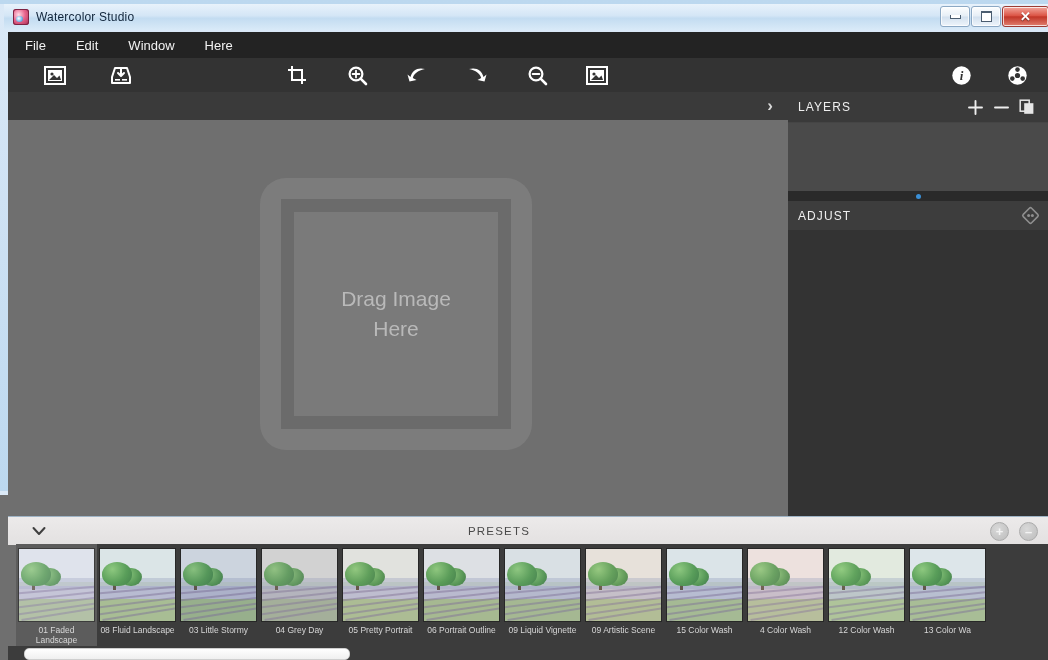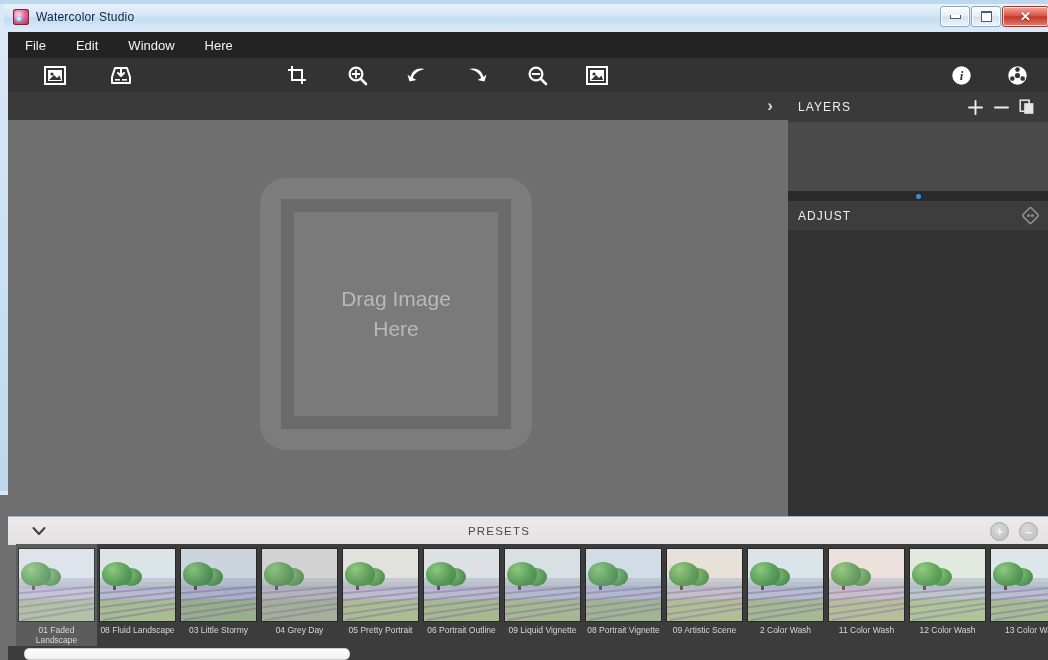--- a/index.html
+++ b/index.html
@@ -487,38 +487,20 @@
           <div class="row" style="top: 88%; left: 2%; width: 120%; transform: rotate(-9deg);"></div>
           <div class="trunk"></div>
           <div class="tree2"></div>
           <div class="tree"></div>
           <div style="position: absolute; inset: 0px; background: rgba(205, 215, 220, 0.2);"></div>
         </div>
         <div class="plabel">09 Liquid Vignette</div>
       </div>
       <div class="preset">
         <div class="thumb">
-          <div class="sky" style="background: rgb(217, 226, 234);"></div>
-          <div class="field1" style="background: rgb(173, 176, 200);"></div>
-          <div class="field2" style="background: rgb(151, 174, 125);"></div>
-          <div class="mid"></div>
-          <div class="row" style="top: 56%; left: -10%; width: 120%; transform: rotate(-5deg);"></div>
-          <div class="row" style="top: 64%; left: -7%; width: 120%; transform: rotate(-6deg);"></div>
-          <div class="row" style="top: 72%; left: -4%; width: 120%; transform: rotate(-7deg);"></div>
-          <div class="row" style="top: 80%; left: -1%; width: 120%; transform: rotate(-8deg);"></div>
-          <div class="row" style="top: 88%; left: 2%; width: 120%; transform: rotate(-9deg);"></div>
-          <div class="trunk"></div>
-          <div class="tree2"></div>
-          <div class="tree"></div>
-          <div style="position: absolute; inset: 0px; background: rgba(190, 205, 220, 0.25);"></div>
-        </div>
-        <div class="plabel">08 Portrait Vignette</div>
-      </div>
-      <div class="preset">
-        <div class="thumb">
           <div class="sky" style="background: rgb(230, 226, 221);"></div>
           <div class="field1" style="background: rgb(186, 182, 198);"></div>
           <div class="field2" style="background: rgb(162, 180, 134);"></div>
           <div class="mid"></div>
           <div class="row" style="top: 56%; left: -10%; width: 120%; transform: rotate(-5deg);"></div>
           <div class="row" style="top: 64%; left: -7%; width: 120%; transform: rotate(-6deg);"></div>
           <div class="row" style="top: 72%; left: -4%; width: 120%; transform: rotate(-7deg);"></div>
           <div class="row" style="top: 80%; left: -1%; width: 120%; transform: rotate(-8deg);"></div>
           <div class="row" style="top: 88%; left: 2%; width: 120%; transform: rotate(-9deg);"></div>
           <div class="trunk"></div>
@@ -537,39 +519,39 @@
           <div class="row" style="top: 56%; left: -10%; width: 120%; transform: rotate(-5deg);"></div>
           <div class="row" style="top: 64%; left: -7%; width: 120%; transform: rotate(-6deg);"></div>
           <div class="row" style="top: 72%; left: -4%; width: 120%; transform: rotate(-7deg);"></div>
           <div class="row" style="top: 80%; left: -1%; width: 120%; transform: rotate(-8deg);"></div>
           <div class="row" style="top: 88%; left: 2%; width: 120%; transform: rotate(-9deg);"></div>
           <div class="trunk"></div>
           <div class="tree2"></div>
           <div class="tree"></div>
           <div style="position: absolute; inset: 0px; background: rgba(205, 220, 225, 0.18);"></div>
         </div>
-        <div class="plabel">2 Color Wash</div>
+        <div class="plabel">15 Color Wash</div>
       </div>
       <div class="preset">
         <div class="thumb">
           <div class="sky" style="background: rgb(236, 227, 224);"></div>
           <div class="field1" style="background: rgb(189, 180, 196);"></div>
           <div class="field2" style="background: rgb(164, 181, 137);"></div>
           <div class="mid"></div>
           <div class="row" style="top: 56%; left: -10%; width: 120%; transform: rotate(-5deg);"></div>
           <div class="row" style="top: 64%; left: -7%; width: 120%; transform: rotate(-6deg);"></div>
           <div class="row" style="top: 72%; left: -4%; width: 120%; transform: rotate(-7deg);"></div>
           <div class="row" style="top: 80%; left: -1%; width: 120%; transform: rotate(-8deg);"></div>
           <div class="row" style="top: 88%; left: 2%; width: 120%; transform: rotate(-9deg);"></div>
           <div class="trunk"></div>
           <div class="tree2"></div>
           <div class="tree"></div>
           <div style="position: absolute; inset: 0px; background: rgba(240, 220, 215, 0.25);"></div>
         </div>
-        <div class="plabel">11 Color Wash</div>
+        <div class="plabel">4 Color Wash</div>
       </div>
       <div class="preset">
         <div class="thumb">
           <div class="sky" style="background: rgb(228, 234, 226);"></div>
           <div class="field1" style="background: rgb(181, 188, 198);"></div>
           <div class="field2" style="background: rgb(163, 185, 138);"></div>
           <div class="mid"></div>
           <div class="row" style="top: 56%; left: -10%; width: 120%; transform: rotate(-5deg);"></div>
           <div class="row" style="top: 64%; left: -7%; width: 120%; transform: rotate(-6deg);"></div>
           <div class="row" style="top: 72%; left: -4%; width: 120%; transform: rotate(-7deg);"></div>

